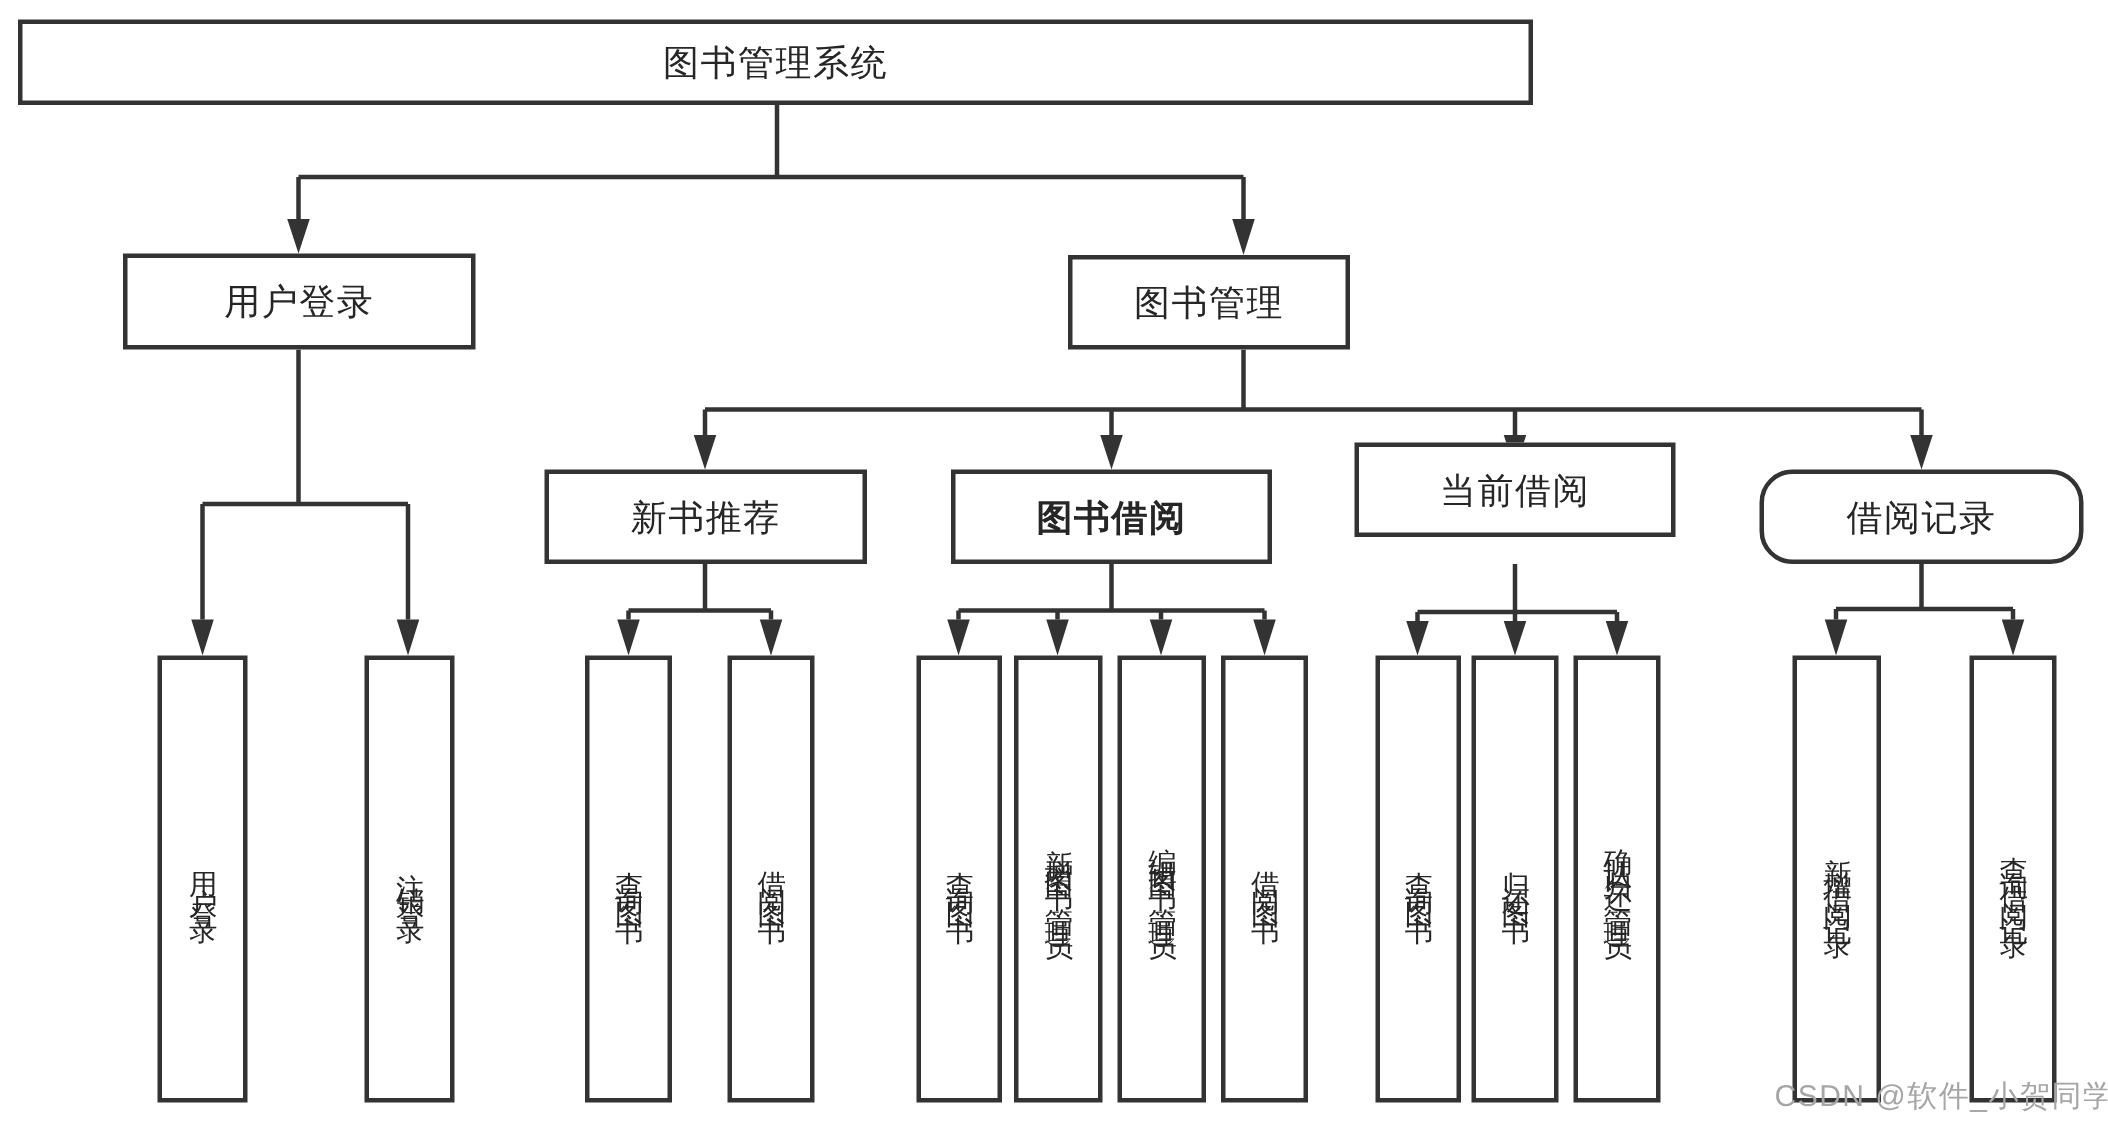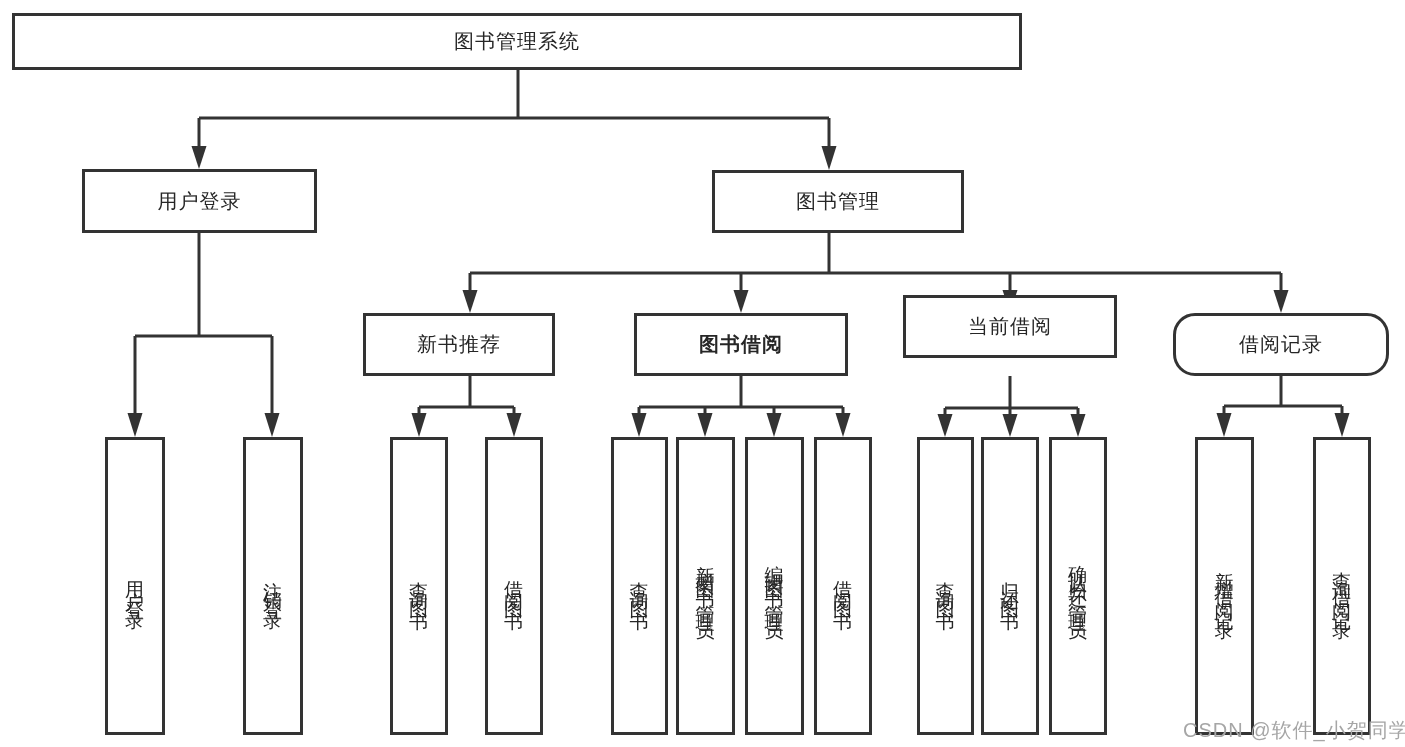--- a/index.html
+++ b/index.html
@@ -10,21 +10,21 @@
     font-family:"Liberation Sans","DejaVu Sans",sans-serif;
     overflow:hidden;
   }
   #wires{position:absolute;left:0;top:0;width:1405px;height:747px;}
   #wires path{stroke:var(--line,#333333);stroke-width:3;fill:none;}
   #wires polygon{fill:var(--line,#333333);stroke:none;}
   .node{
     position:absolute;box-sizing:border-box;
     background:#ffffff;border:3px solid var(--line,#333333);
     display:flex;align-items:center;justify-content:center;
-    font-size:20px;color:var(--text,#262626);
+    font-size:24px;color:var(--text,#262626);
     letter-spacing:1px;white-space:nowrap;
   }
   .vnode{
     position:absolute;box-sizing:border-box;
     background:#ffffff;border:3px solid var(--line,#333333);
     display:flex;align-items:center;justify-content:center;
     writing-mode:vertical-rl;text-orientation:mixed;
     font-size:19px;color:var(--text,#262626);
     letter-spacing:10px;line-height:1;
   }
@@ -111,23 +111,23 @@
       <path d="M1224,406 V413"></path>
         <polygon points="1216.5,413 1231.5,413 1224,437"></polygon>
       <path d="M1342,406 V413"></path>
         <polygon points="1334.5,413 1349.5,413 1342,437"></polygon>
     </g>
   </svg>
 
   <div class="node" style="left:12px;top:13px;width:1010px;height:57px;">图书管理系统</div>
 
   <div class="node" style="left:82px;top:169px;width:235px;height:64px;">用户登录</div>
-  <div class="node" style="left:712px;top:170px;width:252px;height:63px;">图书管理</div>
+  <div class="node" style="left:712px;top:170px;width:188px;height:63px;">图书管理</div>
 
-  <div class="node" style="left:363px;top:313px;width:192px;height:63px;">新书推荐</div>
+  <div class="node" style="left:363px;top:313px;width:215px;height:63px;">新书推荐</div>
   <div class="node" style="left:634px;top:313px;width:214px;height:63px;font-weight:bold;">图书借阅</div>
   <div class="node" style="left:903px;top:295px;width:214px;height:63px;">当前借阅</div>
   <div class="node" style="left:1173px;top:313px;width:216px;height:63px;border-radius:22px;">借阅记录</div>
 
   <div class="vnode" style="left:105px;top:437px;width:60px;height:298px;">用户登录</div>
   <div class="vnode" style="left:243px;top:437px;width:60px;height:298px;">注销登录</div>
 
   <div class="vnode" style="left:390px;top:437px;width:58px;height:298px;">查询图书</div>
   <div class="vnode" style="left:485px;top:437px;width:58px;height:298px;">借阅图书</div>
 

